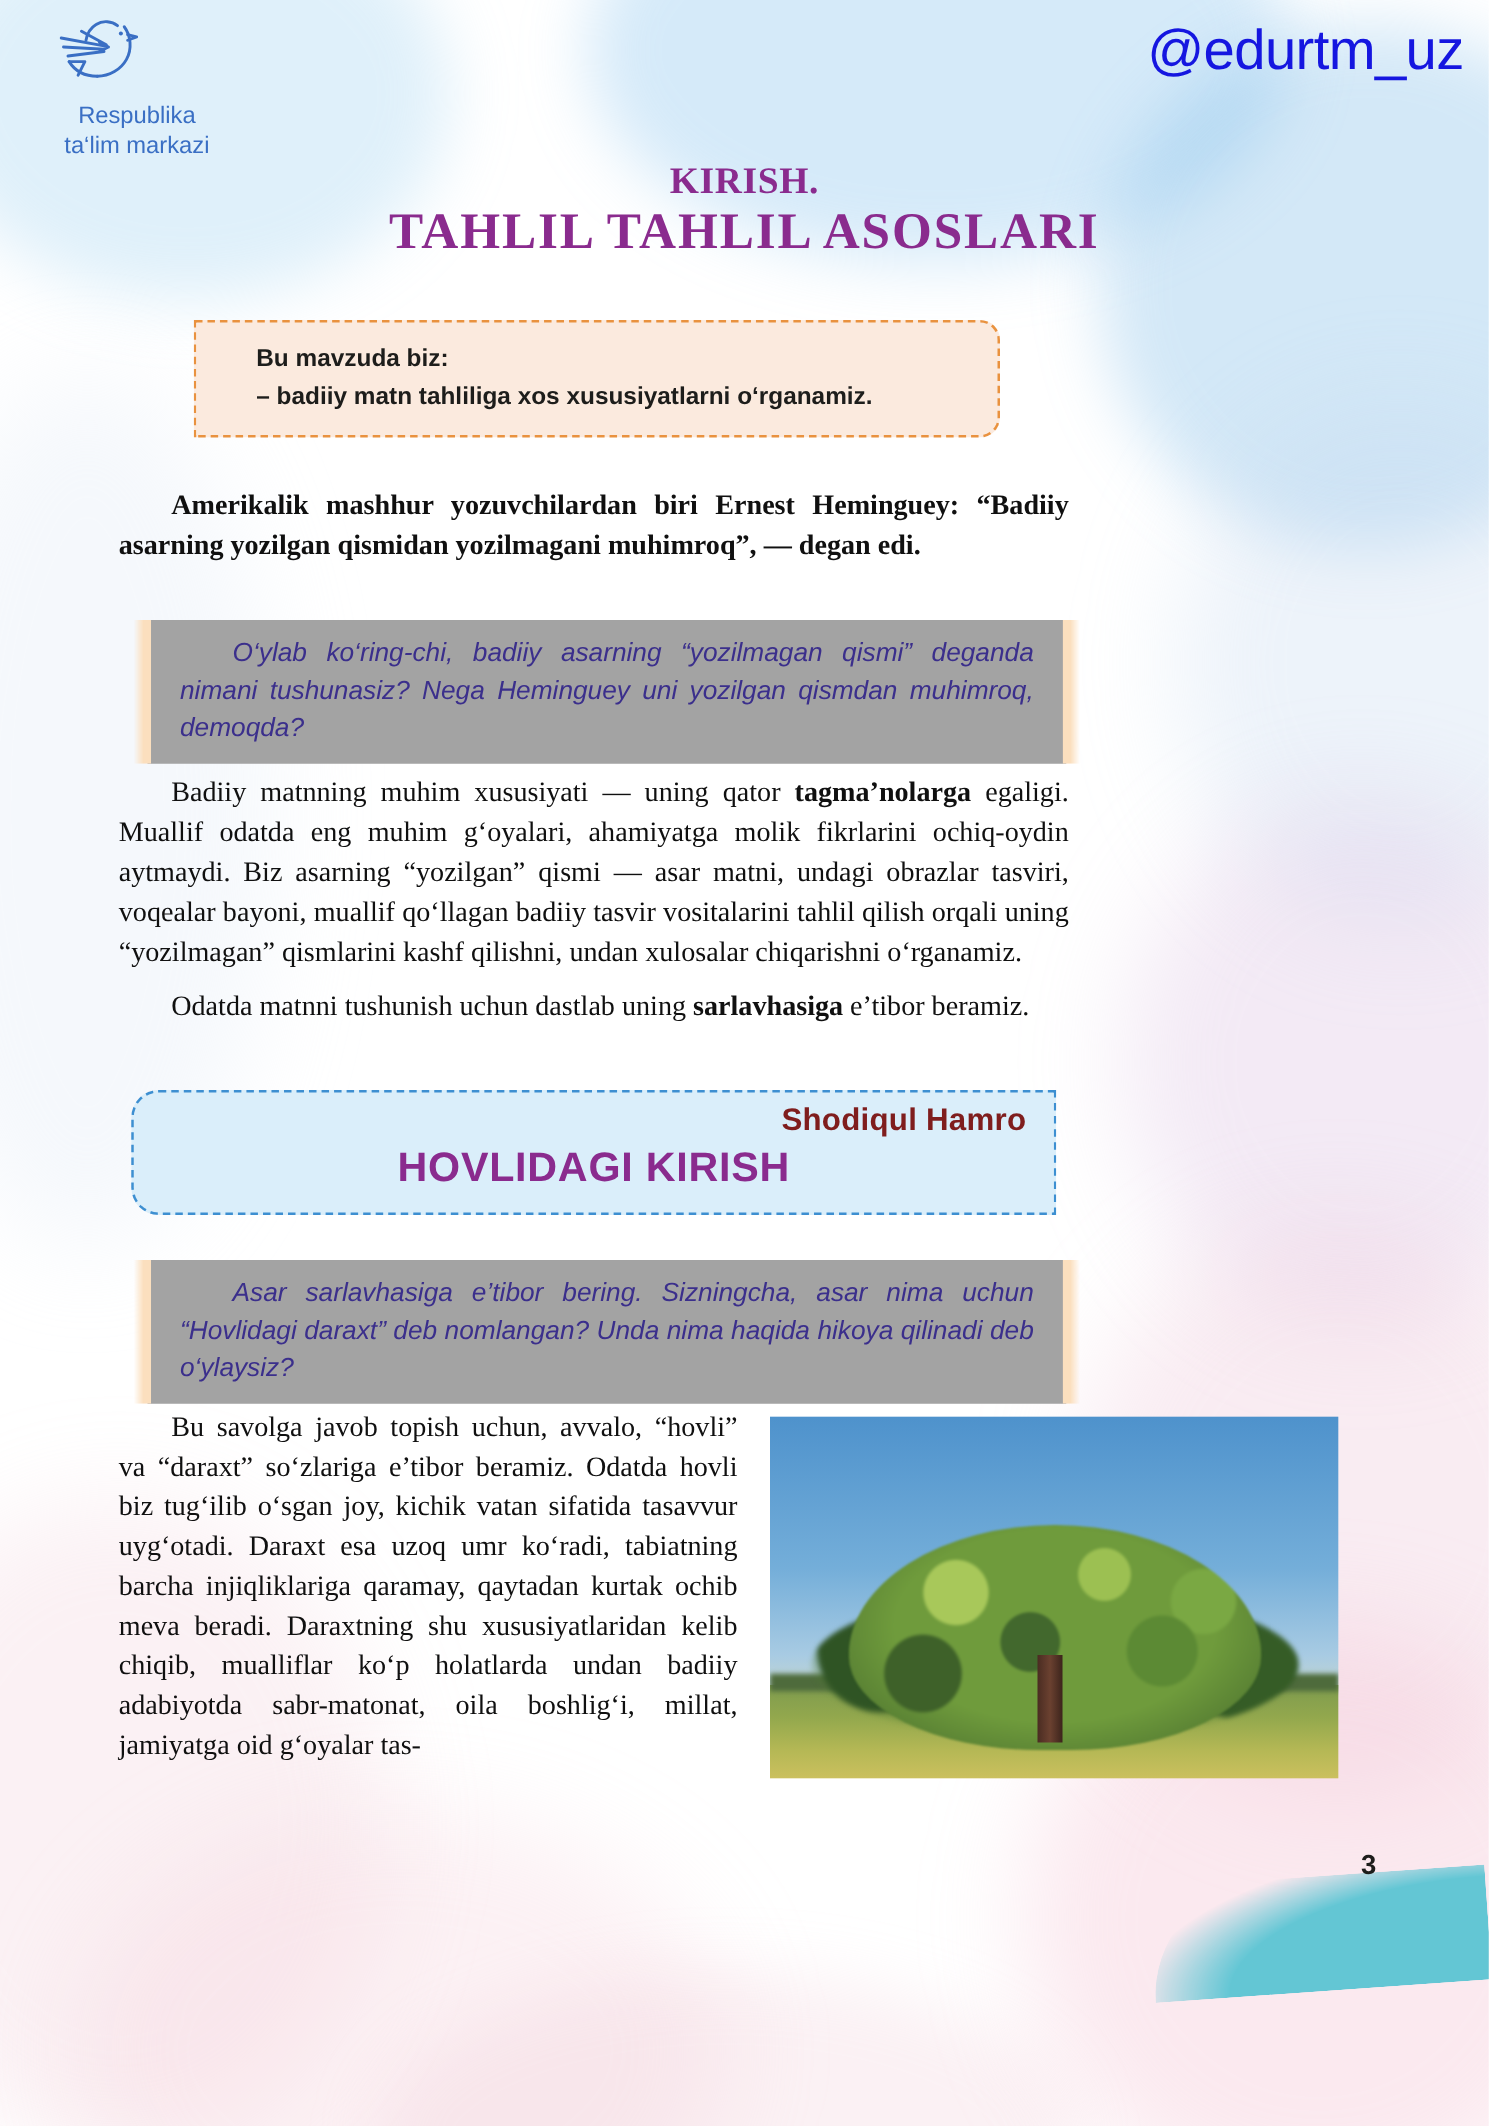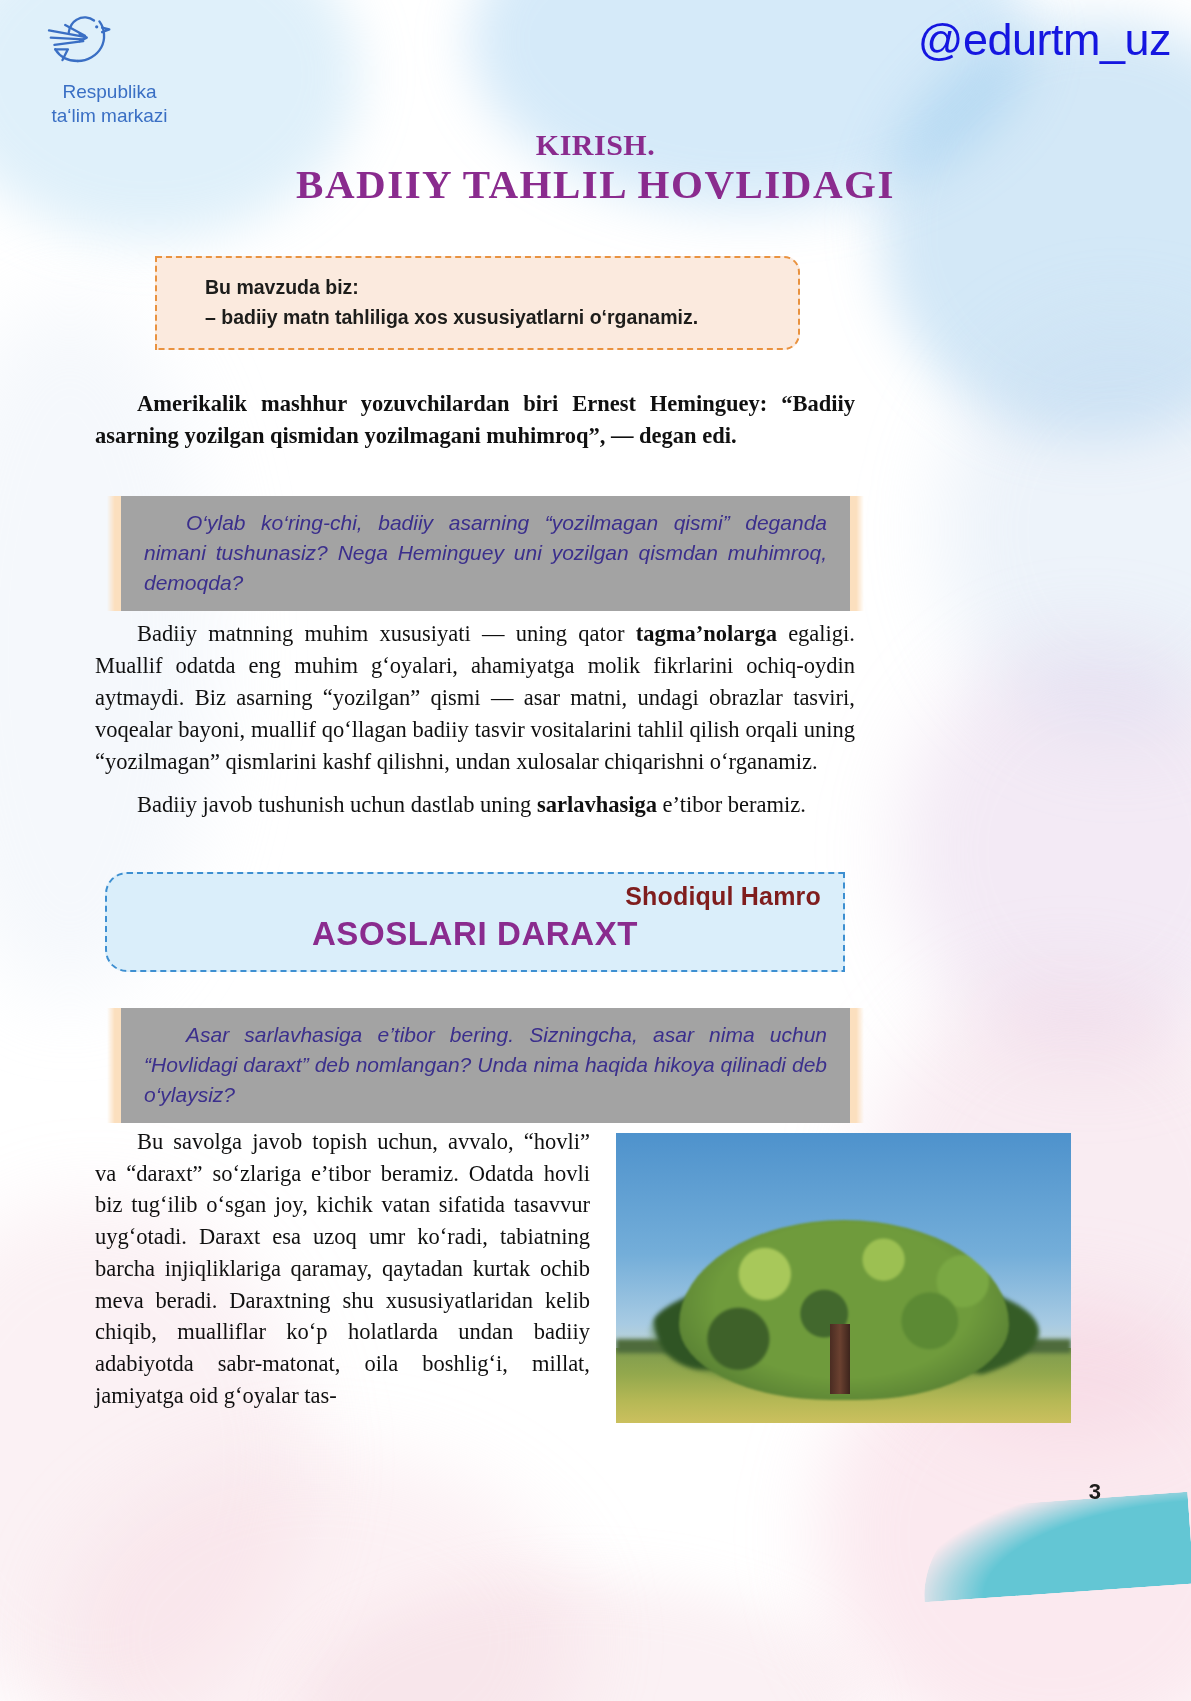--- a/index.html
+++ b/index.html
@@ -216,47 +216,47 @@
     <div class="ltext">
       <div>Respublika</div>
       <div>ta‘lim markazi</div>
     </div>
   </div>
 
   <div id="handle">@edurtm_uz</div>
 
   <div id="chapter-title">
     <div class="l1">KIRISH.</div>
-    <div class="l2">BADIIY TAHLIL HOVLIDAGI</div>
+    <div class="l2">TAHLIL TAHLIL ASOSLARI</div>
   </div>
 
   <div id="objectives">
     <div>Bu mavzuda biz:</div>
     <div>– badiiy matn tahliliga xos xususiyatlarni o‘rganamiz.</div>
   </div>
 
   <div class="para" style="left:95px;top:388px;width:760px;font-weight:bold;">
     <span>Amerikalik mashhur yozuvchilardan biri Ernest Heminguey: “Badiiy asarning yozilgan qismidan yozilmagani muhimroq”, — degan edi.</span>
   </div>
 
   <div class="qbox" style="left:118px;top:496px;width:735px;">
     <span>O‘ylab ko‘ring-chi, badiiy asarning “yozilmagan qismi” deganda nimani tushunasiz? Nega Heminguey uni yozilgan qismdan muhimroq, demoqda?</span>
   </div>
 
   <div class="para" style="left:95px;top:618px;width:760px;">
     <span>Badiiy matnning muhim xususiyati — uning qator </span><b>tagma’nolarga</b><span> egaligi. Muallif odatda eng muhim g‘oyalari, ahamiyatga molik fikrlarini ochiq-oydin aytmaydi. Biz asarning “yozilgan” qismi — asar matni, undagi obrazlar tasviri, voqealar bayoni, muallif qo‘llagan badiiy tasvir vositalarini tahlil qilish orqali uning “yozilmagan” qismlarini kashf qilishni, undan xulosalar chiqarishni o‘rganamiz.</span>
   </div>
 
   <div class="para" style="left:95px;top:789px;width:760px;">
-    <span>Badiiy javob tushunish uchun dastlab uning </span><b>sarlavhasiga</b><span> e’tibor beramiz.</span>
+    <span>Odatda matnni tushunish uchun dastlab uning </span><b>sarlavhasiga</b><span> e’tibor beramiz.</span>
   </div>
 
   <div id="story-box">
     <div id="story-author">Shodiqul Hamro</div>
-    <div id="story-title">ASOSLARI DARAXT</div>
+    <div id="story-title">HOVLIDAGI KIRISH</div>
   </div>
 
   <div class="qbox" style="left:118px;top:1008px;width:735px;">
     <span>Asar sarlavhasiga e’tibor bering. Sizningcha, asar nima uchun “Hovlidagi daraxt” deb nomlangan? Unda nima haqida hikoya qilinadi deb o‘ylaysiz?</span>
   </div>
 
   <div id="bottom-text">
     <span>Bu savolga javob topish uchun, avvalo, “hovli” va “daraxt” so‘zlariga e’tibor beramiz. Odatda hovli biz tug‘ilib o‘sgan joy, kichik vatan sifatida tasavvur uyg‘otadi. Daraxt esa uzoq umr ko‘radi, tabiatning barcha injiqliklariga qaramay, qaytadan kurtak ochib meva beradi. Daraxtning shu xususiyatlaridan kelib chiqib, mualliflar ko‘p holatlarda undan badiiy adabiyotda sabr-matonat, oila boshlig‘i, millat, jamiyatga oid g‘oyalar tas-</span>
   </div>
 

